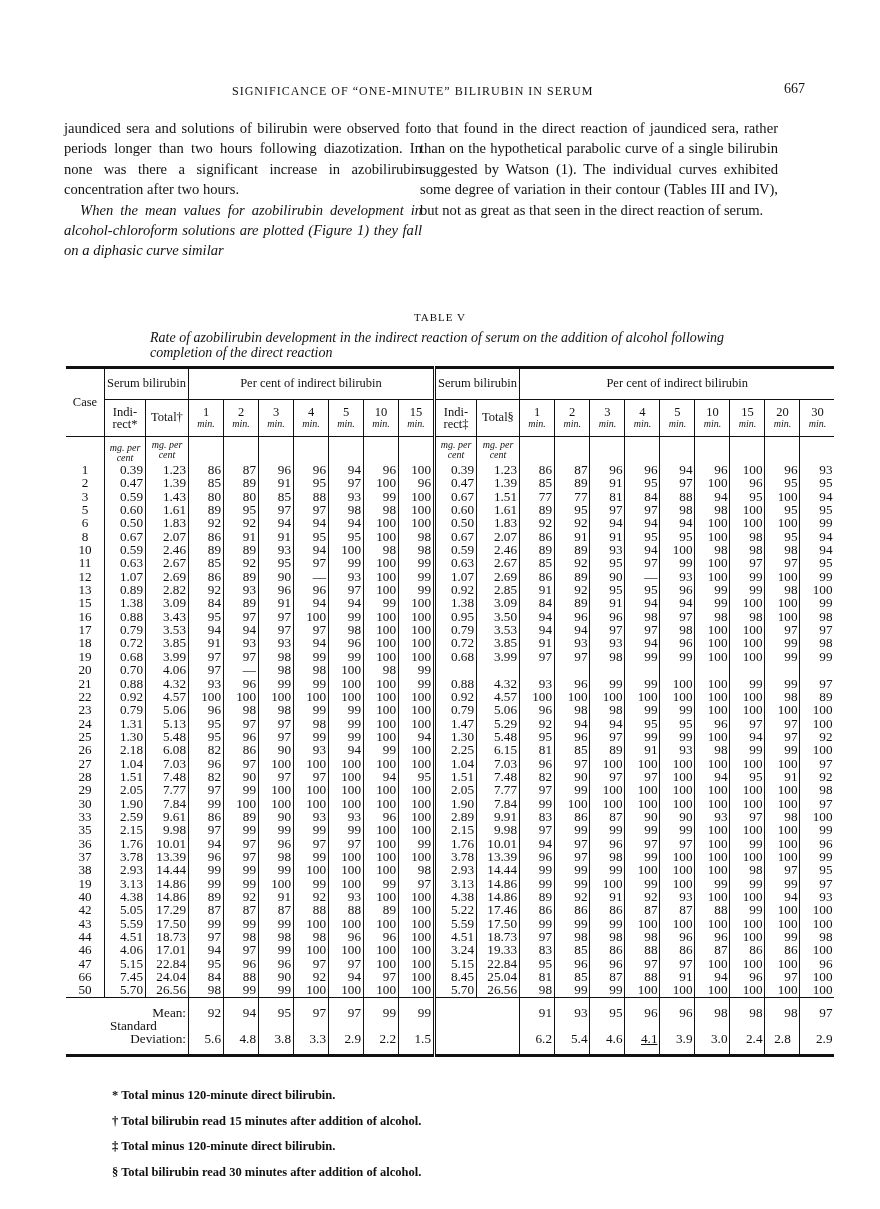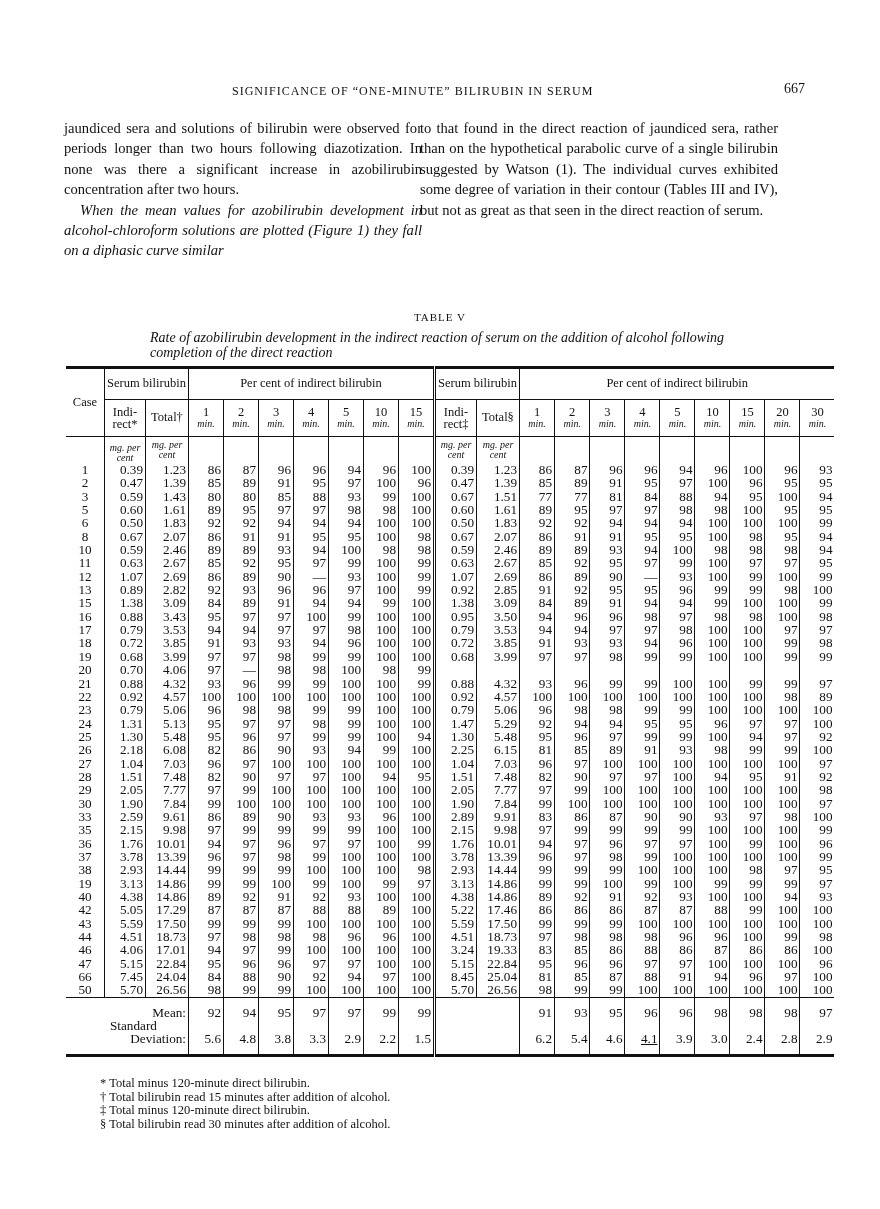--- a/index.html
+++ b/index.html
@@ -18,21 +18,21 @@
   table.data td, table.data th { padding:0 2px; font-weight:normal; }
   .rule-top { border-top:3px solid #111; }
   .hdr th { text-align:center; vertical-align:middle; font-size:12.5px; }
   .unit { font-style:italic; font-size:10px; line-height:10px; }
   .min { font-style:italic; font-size:10px; }
   td.num { text-align:right; }
   td.case { text-align:center; width:34px; }
   .vl { border-left:1px solid #111; }
   .dvl { border-left:3px double #111; }
   .footnotes { position:absolute; top:1077px; left:100px; font-size:12.5px; line-height:13.5px; }
-  .footnotes div { margin:0; }
+  .footnotes div { margin:12px;font-weight:bold; }
 </style>
 </head>
 <body>
 
 <div class="running-head">
   <span class="running-title">SIGNIFICANCE OF “ONE-MINUTE” BILIRUBIN IN SERUM</span>
   <span class="page-number">667</span>
 </div>
 
 <div class="col col-left">
@@ -1105,21 +1105,21 @@
         <td class="vl num" style="vertical-align: bottom; padding-bottom: 8px;">2.2</td>
         <td class="vl num" style="vertical-align: bottom; padding-bottom: 8px;">1.5</td>
         <td class="dvl" colspan="2"></td>
         <td class="vl num" style="vertical-align: bottom; padding-bottom: 8px;">6.2</td>
         <td class="vl num" style="vertical-align: bottom; padding-bottom: 8px; padding-left: 16px;">5.4</td>
         <td class="vl num" style="vertical-align: bottom; padding-bottom: 8px;">4.6</td>
         <td class="vl num" style="vertical-align: bottom; padding-bottom: 8px; text-decoration: underline;">4.1</td>
         <td class="vl num" style="vertical-align: bottom; padding-bottom: 8px;">3.9</td>
         <td class="vl num" style="vertical-align: bottom; padding-bottom: 8px;">3.0</td>
         <td class="vl num" style="vertical-align: bottom; padding-bottom: 8px;">2.4</td>
-        <td class="vl num" style="vertical-align: bottom; padding-bottom: 8px;">2.8</td>
+        <td class="vl num" style="vertical-align: bottom; padding-bottom: 8px; text-align: center;">2.8</td>
         <td class="vl num" style="vertical-align: bottom; padding-bottom: 8px;">2.9</td>
       </tr>
     </tfoot>
 </table>
 
 <div class="footnotes">
   <div>* Total minus 120-minute direct bilirubin.</div>
   <div>† Total bilirubin read 15 minutes after addition of alcohol.</div>
   <div>‡ Total minus 120-minute direct bilirubin.</div>
   <div>§ Total bilirubin read 30 minutes after addition of alcohol.</div>

